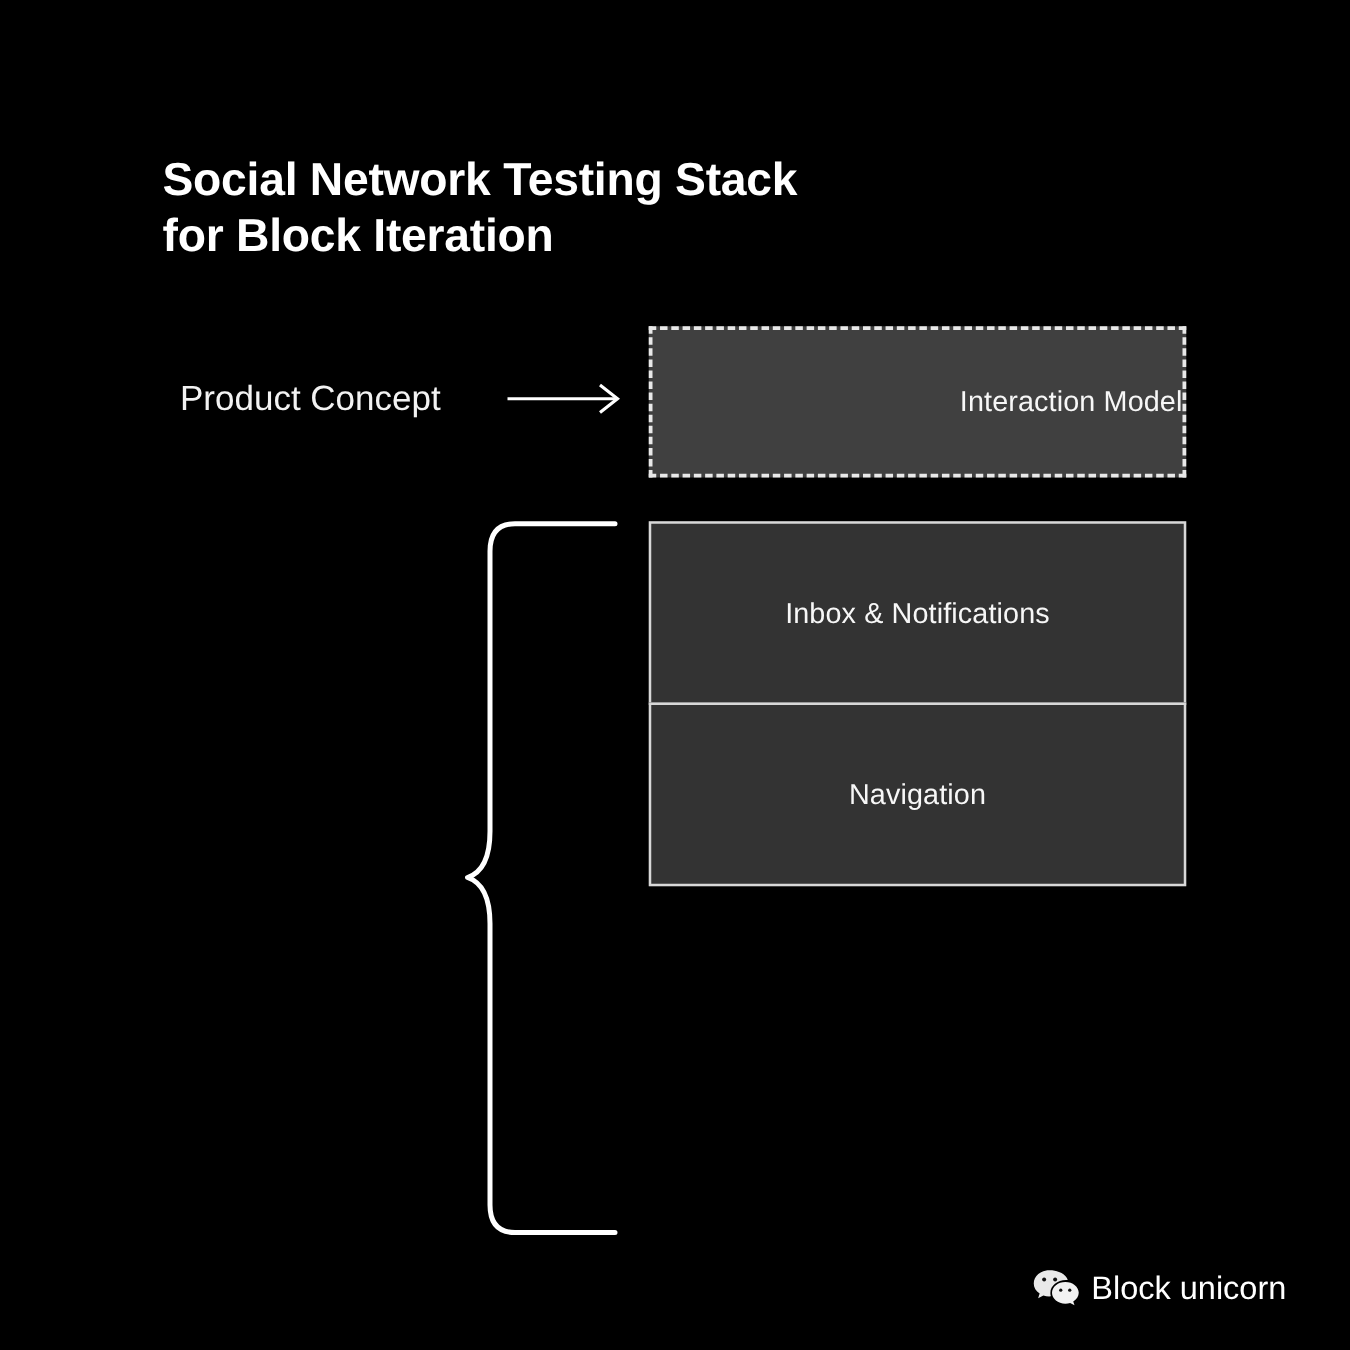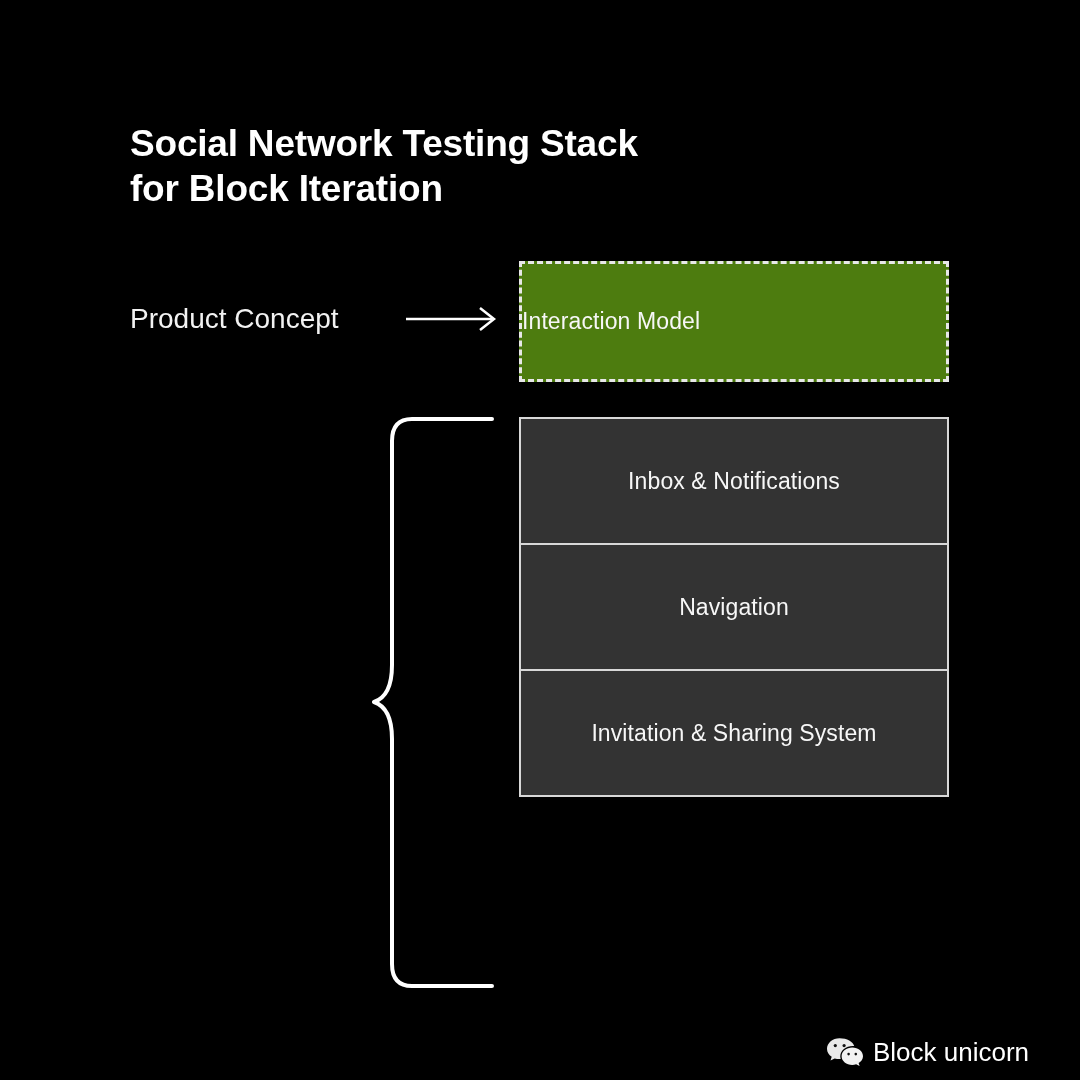--- a/index.html
+++ b/index.html
@@ -31,44 +31,44 @@
     font-weight: 700;
     line-height: 45px;
     letter-spacing: -0.2px;
     color: #ffffff;
     white-space: nowrap;
   }
 
   
   #product-concept-label {
     position: absolute;
-    left: 130px;
+    left: 144px;
     top: 300px;
     font-size: 28px;
     font-weight: 300;
     line-height: 38px;
     color: #f2f2f2;
     white-space: nowrap;
   }
   #concept-arrow {
     position: absolute;
     left: 404px;
     top: 300px;
     width: 96px;
     height: 38px;
   }
 
   
   .node-box {
     position: absolute;
-    background: #4d7c0f;
+    background: #404040;
     box-sizing: border-box;
     display: flex;
     align-items: center;
-    justify-content: flex-start;
+    justify-content: flex-end;
   }
   .node-label {
     font-size: 23px;
     font-weight: 500;
     letter-spacing: 0.1px;
     color: #f7f7f7;
     text-align: center;
     white-space: nowrap;
   }
   #interaction-model-box {
@@ -81,21 +81,21 @@
   #component-stack {
     position: absolute;
     left: 519px;
     top: 417px;
     width: 430px;
     height: 572px;
   }
   .stack-box {
     position: relative;
     width: 100%;
-    height: 128px;
+    height: 147px;
     background: #333333;
     border: 2px solid #d8d8d8;
     box-sizing: border-box;
     margin-bottom: -2px;
     display: flex;
     align-items: center;
     justify-content: center;
   }
 
   
@@ -116,21 +116,21 @@
     font-weight: 300;
     line-height: 39px;
     color: #f2f2f2;
   }
   .reusable-line { display: block; white-space: nowrap; }
 
   
   #watermark {
     position: absolute;
     left: 826px;
-    top: 1036px;
+    top: 1014px;
     display: flex;
     align-items: center;
     gap: 9px;
   }
   #watermark-text {
     font-size: 26px;
     font-weight: 400;
     color: #ffffff;
     white-space: nowrap;
   }
@@ -171,23 +171,20 @@
   <div id="reusable-label">
   </div>
 
   <div id="component-stack">
     <div class="stack-box">
       <span class="node-label">Inbox &amp; Notifications</span>
     </div>
     <div class="stack-box">
       <span class="node-label">Navigation</span>
     </div>
-    <div class="stack-box">
-      <span class="node-label">Invitation &amp; Sharing System</span>
-    </div>
   </div>
 
   <div id="watermark">
     <svg width="38" height="32" viewBox="0 0 38 32" xmlns="http://www.w3.org/2000/svg">
       <path d="M13.6 2.2 C6.6 2.2 1 6.9 1 12.7 c0 3.3 1.8 6.2 4.7 8.1 l-1.2 3.7 4.2 -2.1 c1.5 0.4 3.1 0.7 4.8 0.7 0.4 0 0.8 0 1.2 -0.1 -0.3 -0.9 -0.4 -1.8 -0.4 -2.7 0 -5.7 5.6 -10.3 12.5 -10.3 0.5 0 0.9 0 1.4 0.1 C27.1 5.6 21 2.2 13.6 2.2 z" fill="#e9e9e9"></path>
       <circle cx="9.3" cy="9.6" r="1.6" fill="#111111"></circle>
       <circle cx="18.1" cy="9.6" r="1.6" fill="#111111"></circle>
       <path d="M37 20.2 c0 -4.8 -4.8 -8.7 -10.7 -8.7 -5.9 0 -10.7 3.9 -10.7 8.7 0 4.8 4.8 8.7 10.7 8.7 1.3 0 2.6 -0.2 3.8 -0.6 l3.5 1.8 -1 -3 c2.6 -1.6 4.4 -4.1 4.4 -6.9 z" fill="#f2f2f2"></path>
       <circle cx="22.6" cy="18.1" r="1.3" fill="#111111"></circle>
       <circle cx="29.8" cy="18.1" r="1.3" fill="#111111"></circle>

